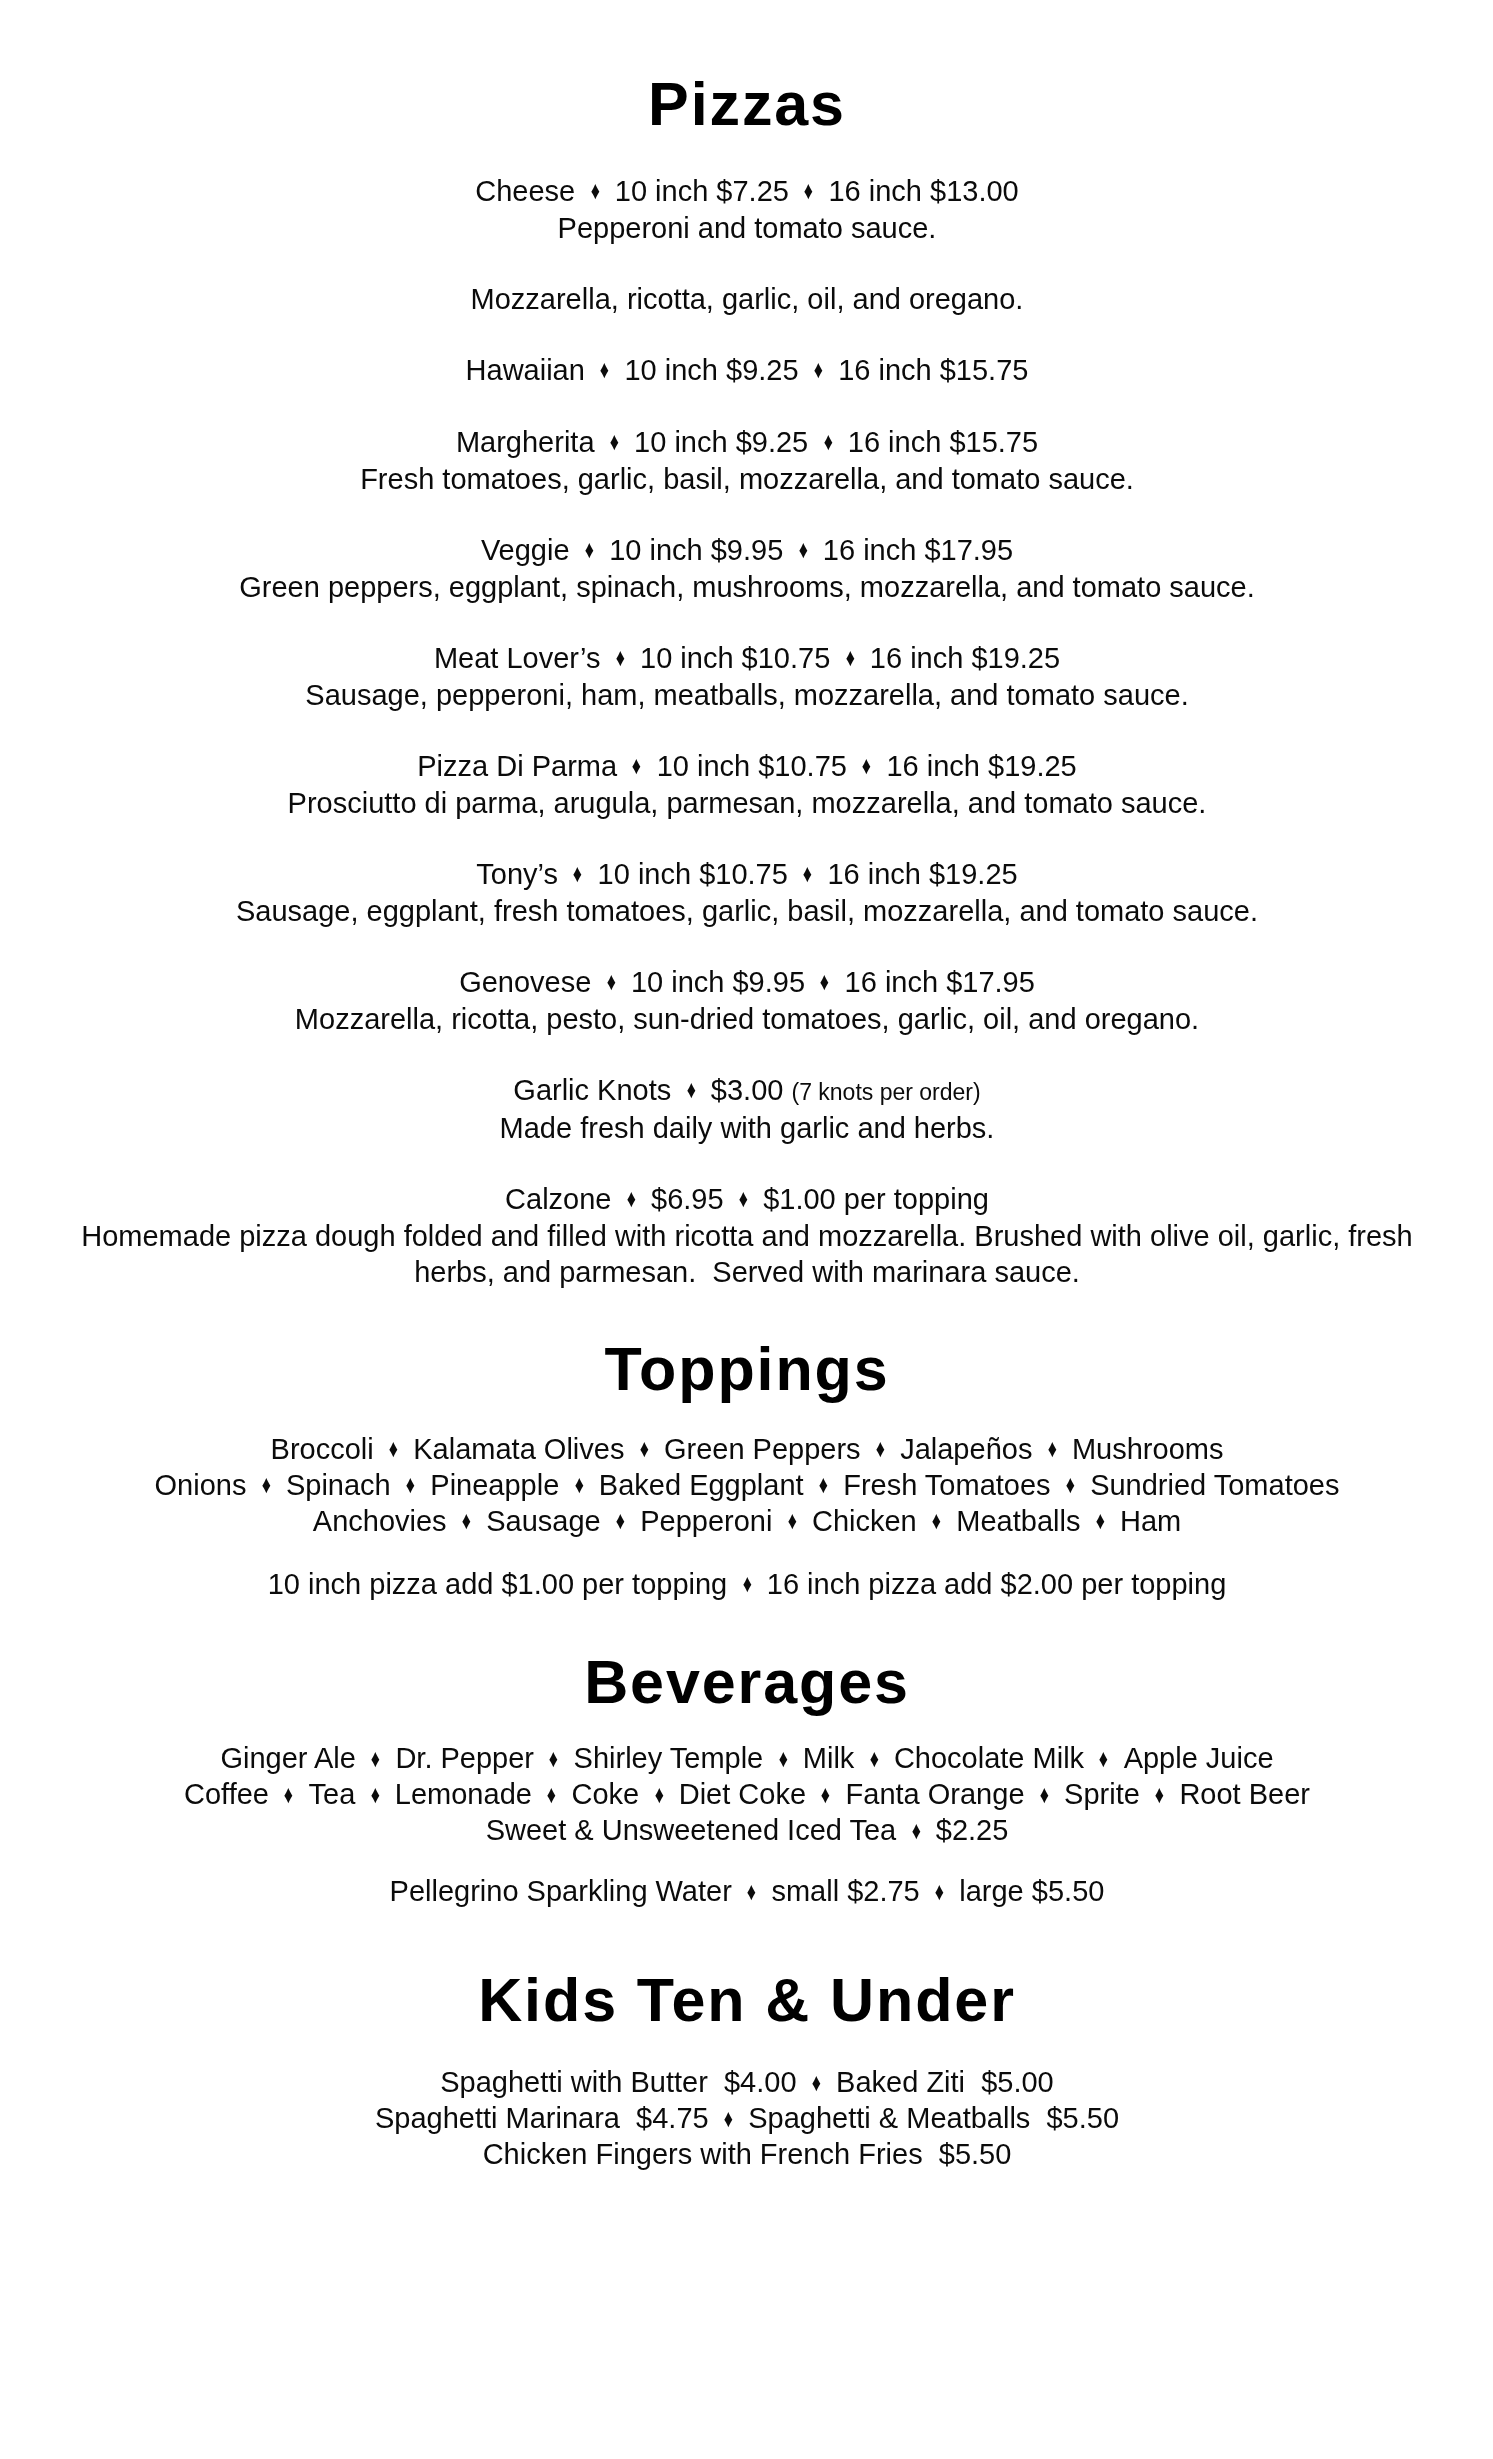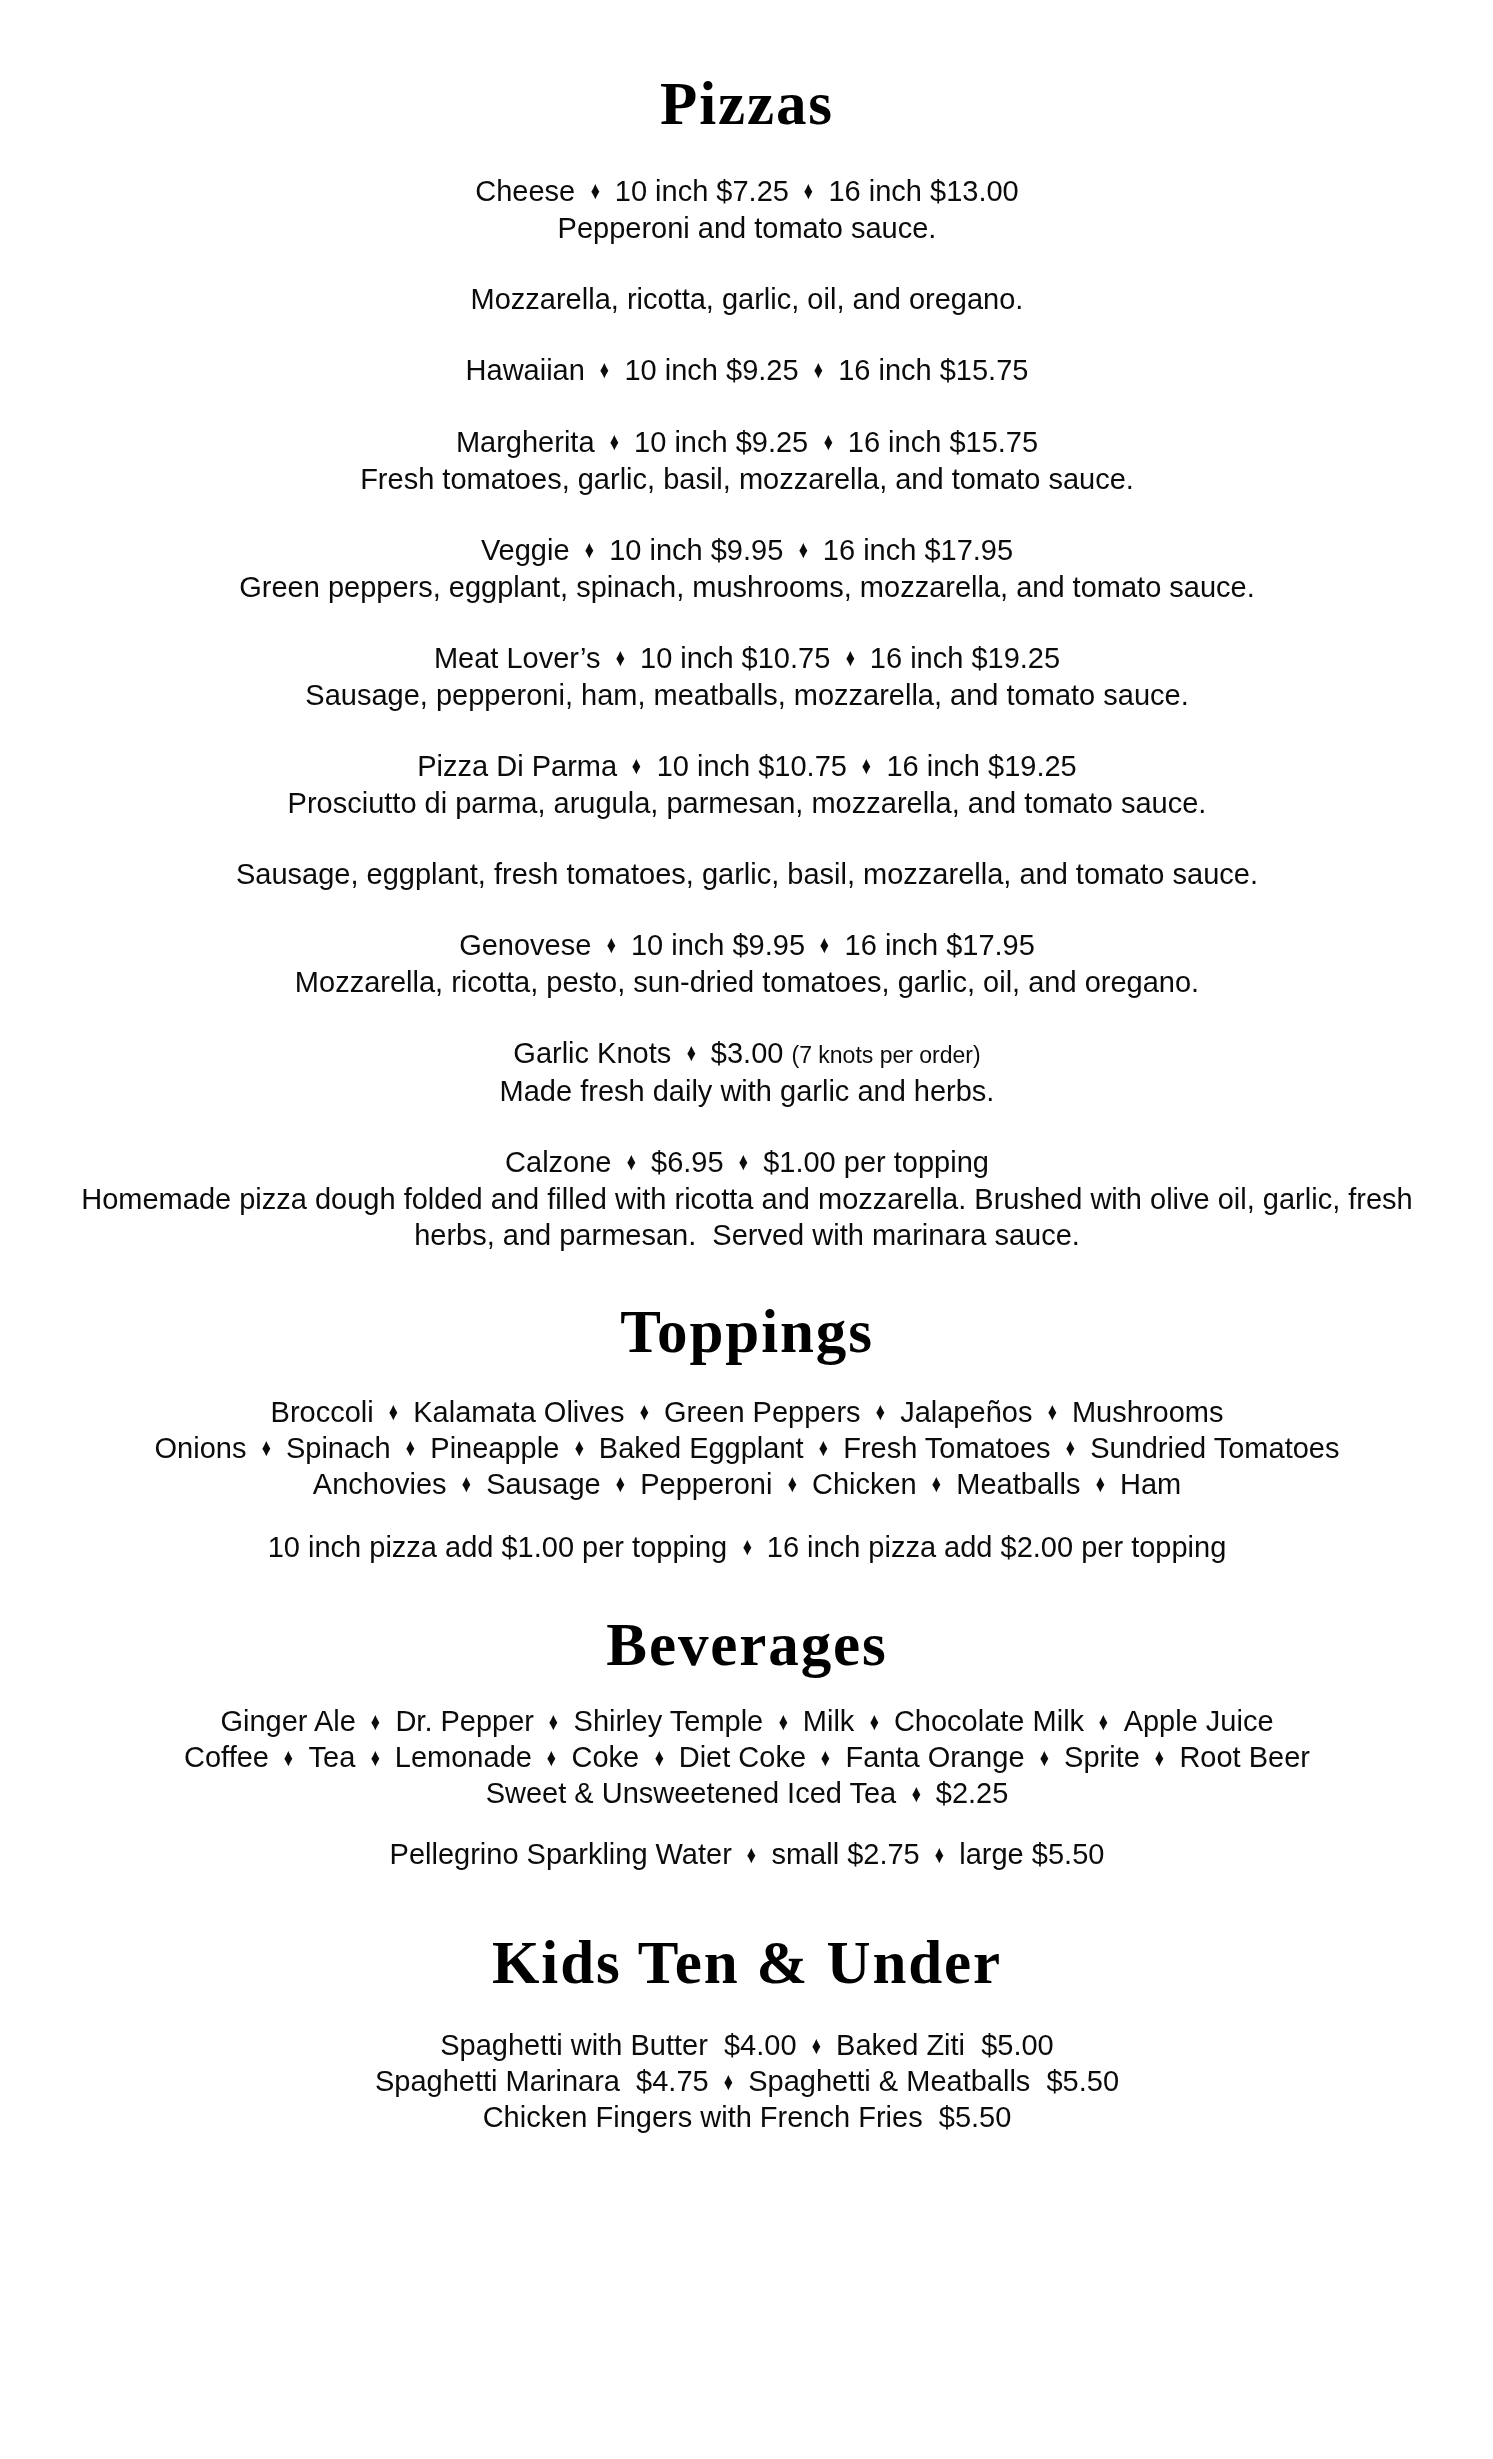--- a/index.html
+++ b/index.html
@@ -5,21 +5,21 @@
   html,body{margin:0;padding:0;}
   body{
     width:1494px;height:2459px;
     background:#ffffff;color:#0b0b0b;
     font-family:"Liberation Sans",sans-serif;
     font-size:29px;
     overflow:hidden;
   }
   .page{width:1374px;margin:0 auto;padding-top:60px;text-align:center;}
   h1.section-title{
-    font-family:Liberation Serif, serif;
+    font-family:Liberation Sans, sans-serif;
     font-weight:700;
     font-size:61px;
     line-height:88px;
     letter-spacing:1.9px;
     margin:0 0 25px 0;
     color:#000;
   }
   section{margin:0;}
   .sec-toppings h1.section-title{margin-top:7.7px;margin-bottom:19px;}
   .sec-beverages h1.section-title{margin-top:35px;margin-bottom:15.4px;}
@@ -70,20 +70,21 @@
         </div>
         <div class="item">
           <div class="item-title"><span class="b">Meat Lover’s</span><span class="dia">♦</span><span>10 inch </span><span class="b">$10.75</span><span class="dia">♦</span><span>16 inch </span><span class="b">$19.25</span></div>
           <div class="item-desc">Sausage, pepperoni, ham, meatballs, mozzarella, and tomato sauce.</div>
         </div>
         <div class="item">
           <div class="item-title"><span class="b">Pizza Di Parma</span><span class="dia">♦</span><span>10 inch </span><span class="b">$10.75</span><span class="dia">♦</span><span>16 inch </span><span class="b">$19.25</span></div>
           <div class="item-desc">Prosciutto di parma, arugula, parmesan, mozzarella, and tomato sauce.</div>
         </div>
         <div class="item">
+          <div class="item-title"><span class="b">Tony’s</span><span class="dia">♦</span><span>10 inch </span><span class="b">$10.75</span><span class="dia">♦</span><span>16 inch </span><span class="b">$19.25</span></div>
           <div class="item-desc">Sausage, eggplant, fresh tomatoes, garlic, basil, mozzarella, and tomato sauce.</div>
         </div>
         <div class="item">
           <div class="item-title"><span class="b">Genovese</span><span class="dia">♦</span><span>10 inch </span><span class="b">$9.95</span><span class="dia">♦</span><span>16 inch </span><span class="b">$17.95</span></div>
           <div class="item-desc">Mozzarella, ricotta, pesto, sun-dried tomatoes, garlic, oil, and oregano.</div>
         </div>
         <div class="item">
           <div class="item-title"><span class="b">Garlic Knots</span><span class="dia">♦</span><span class="b">$3.00</span><span> </span><span class="sm">(7 knots per order)</span></div>
           <div class="item-desc">Made fresh daily with garlic and herbs.</div>
         </div>

